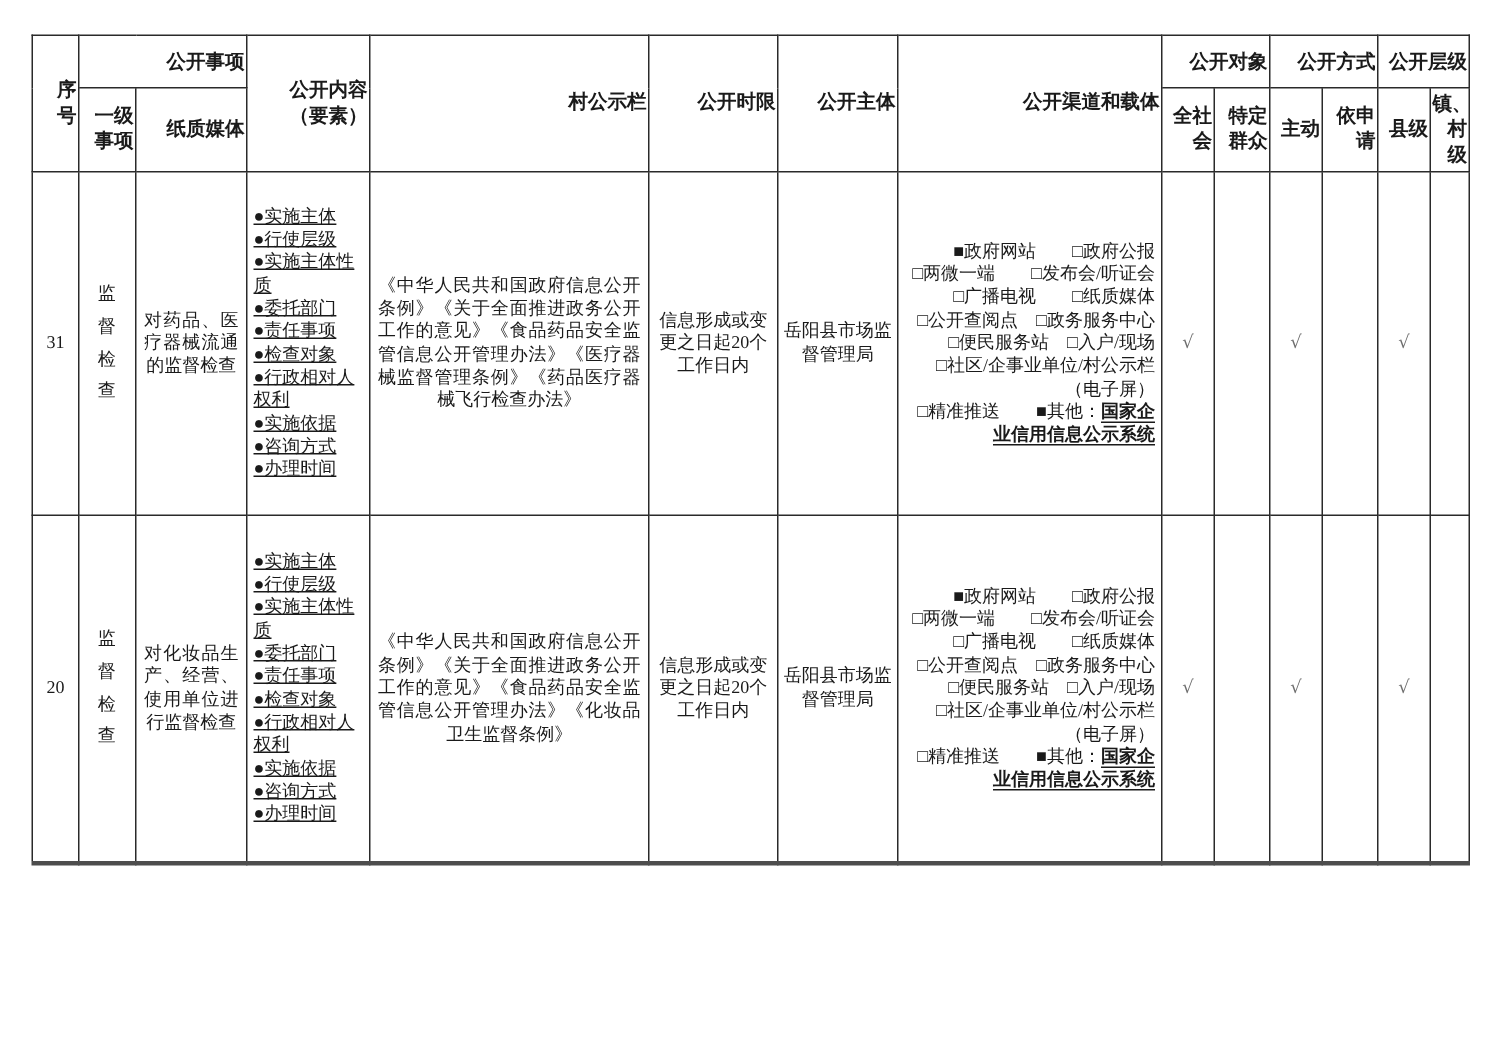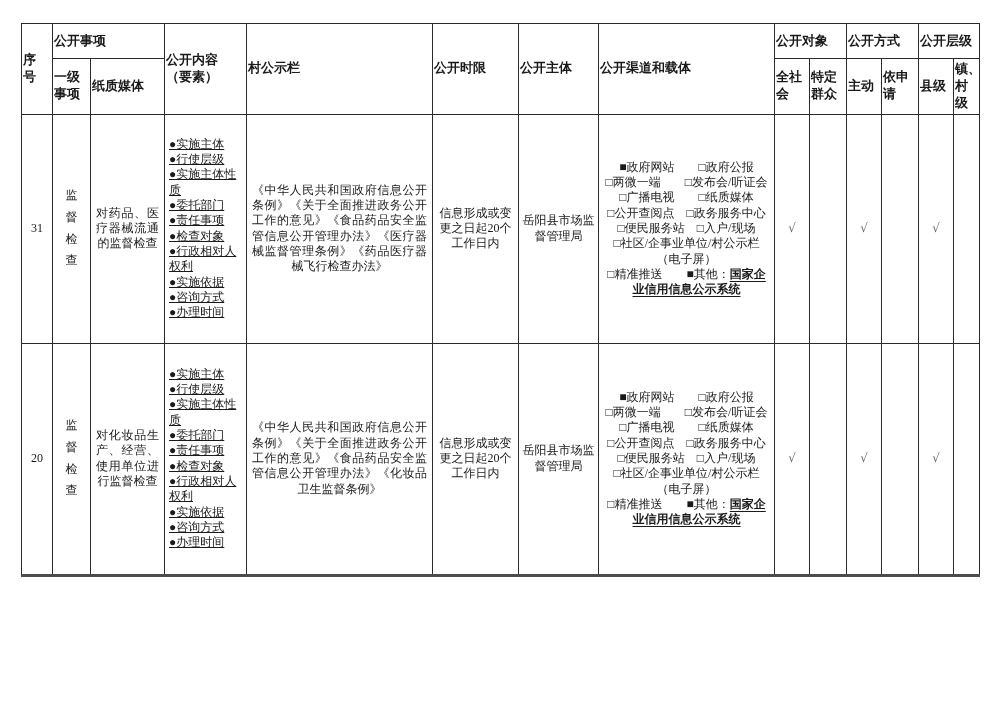--- a/index.html
+++ b/index.html
@@ -15,33 +15,33 @@
   }
   td,th{
     border:1px solid #2a2a2a;
     font-size:12px;line-height:1.28;
     vertical-align:middle;overflow:hidden;
     padding:2px 3px;
     word-break:break-all;
   }
   th{
     font-weight:bold;font-size:13px;line-height:1.3;
-    text-align:left;white-space:pre-line;padding:2px 1px;
+    text-align:right;white-space:pre-line;padding:2px 1px;
   }
   tr.hrow{height:35px;}
   tr.row-a{height:229px;}
   tr.row-b{height:232px;}
   .c{text-align:center;}
   .jcenter{text-align:justify;text-align-last:center;padding:2px 5px;}
   .content-cell{text-align:left;white-space:pre-line;padding:2px 2px 2px 4px;text-decoration:underline;}
-  .channels-cell{text-align:center;padding:2px 4px;}
+  .channels-cell{text-align:right;padding:2px 4px;}
   .channels-cell .main{white-space:pre-line;}
   .vert{
     display:inline-block;width:1.05em;line-height:1.8;
-    text-align:center;word-break:break-all;
+    text-align:left;word-break:break-all;
   }
   .u{text-decoration:underline;text-underline-offset:3px;font-weight:bold;}
   .check{text-align:center;color:#6e6e6e;font-family:"DejaVu Sans",sans-serif;font-size:12px;}
 </style>
 </head>
 <body>
 
 <table class="doc-table">
   <colgroup>
     <col style="width:31px">

